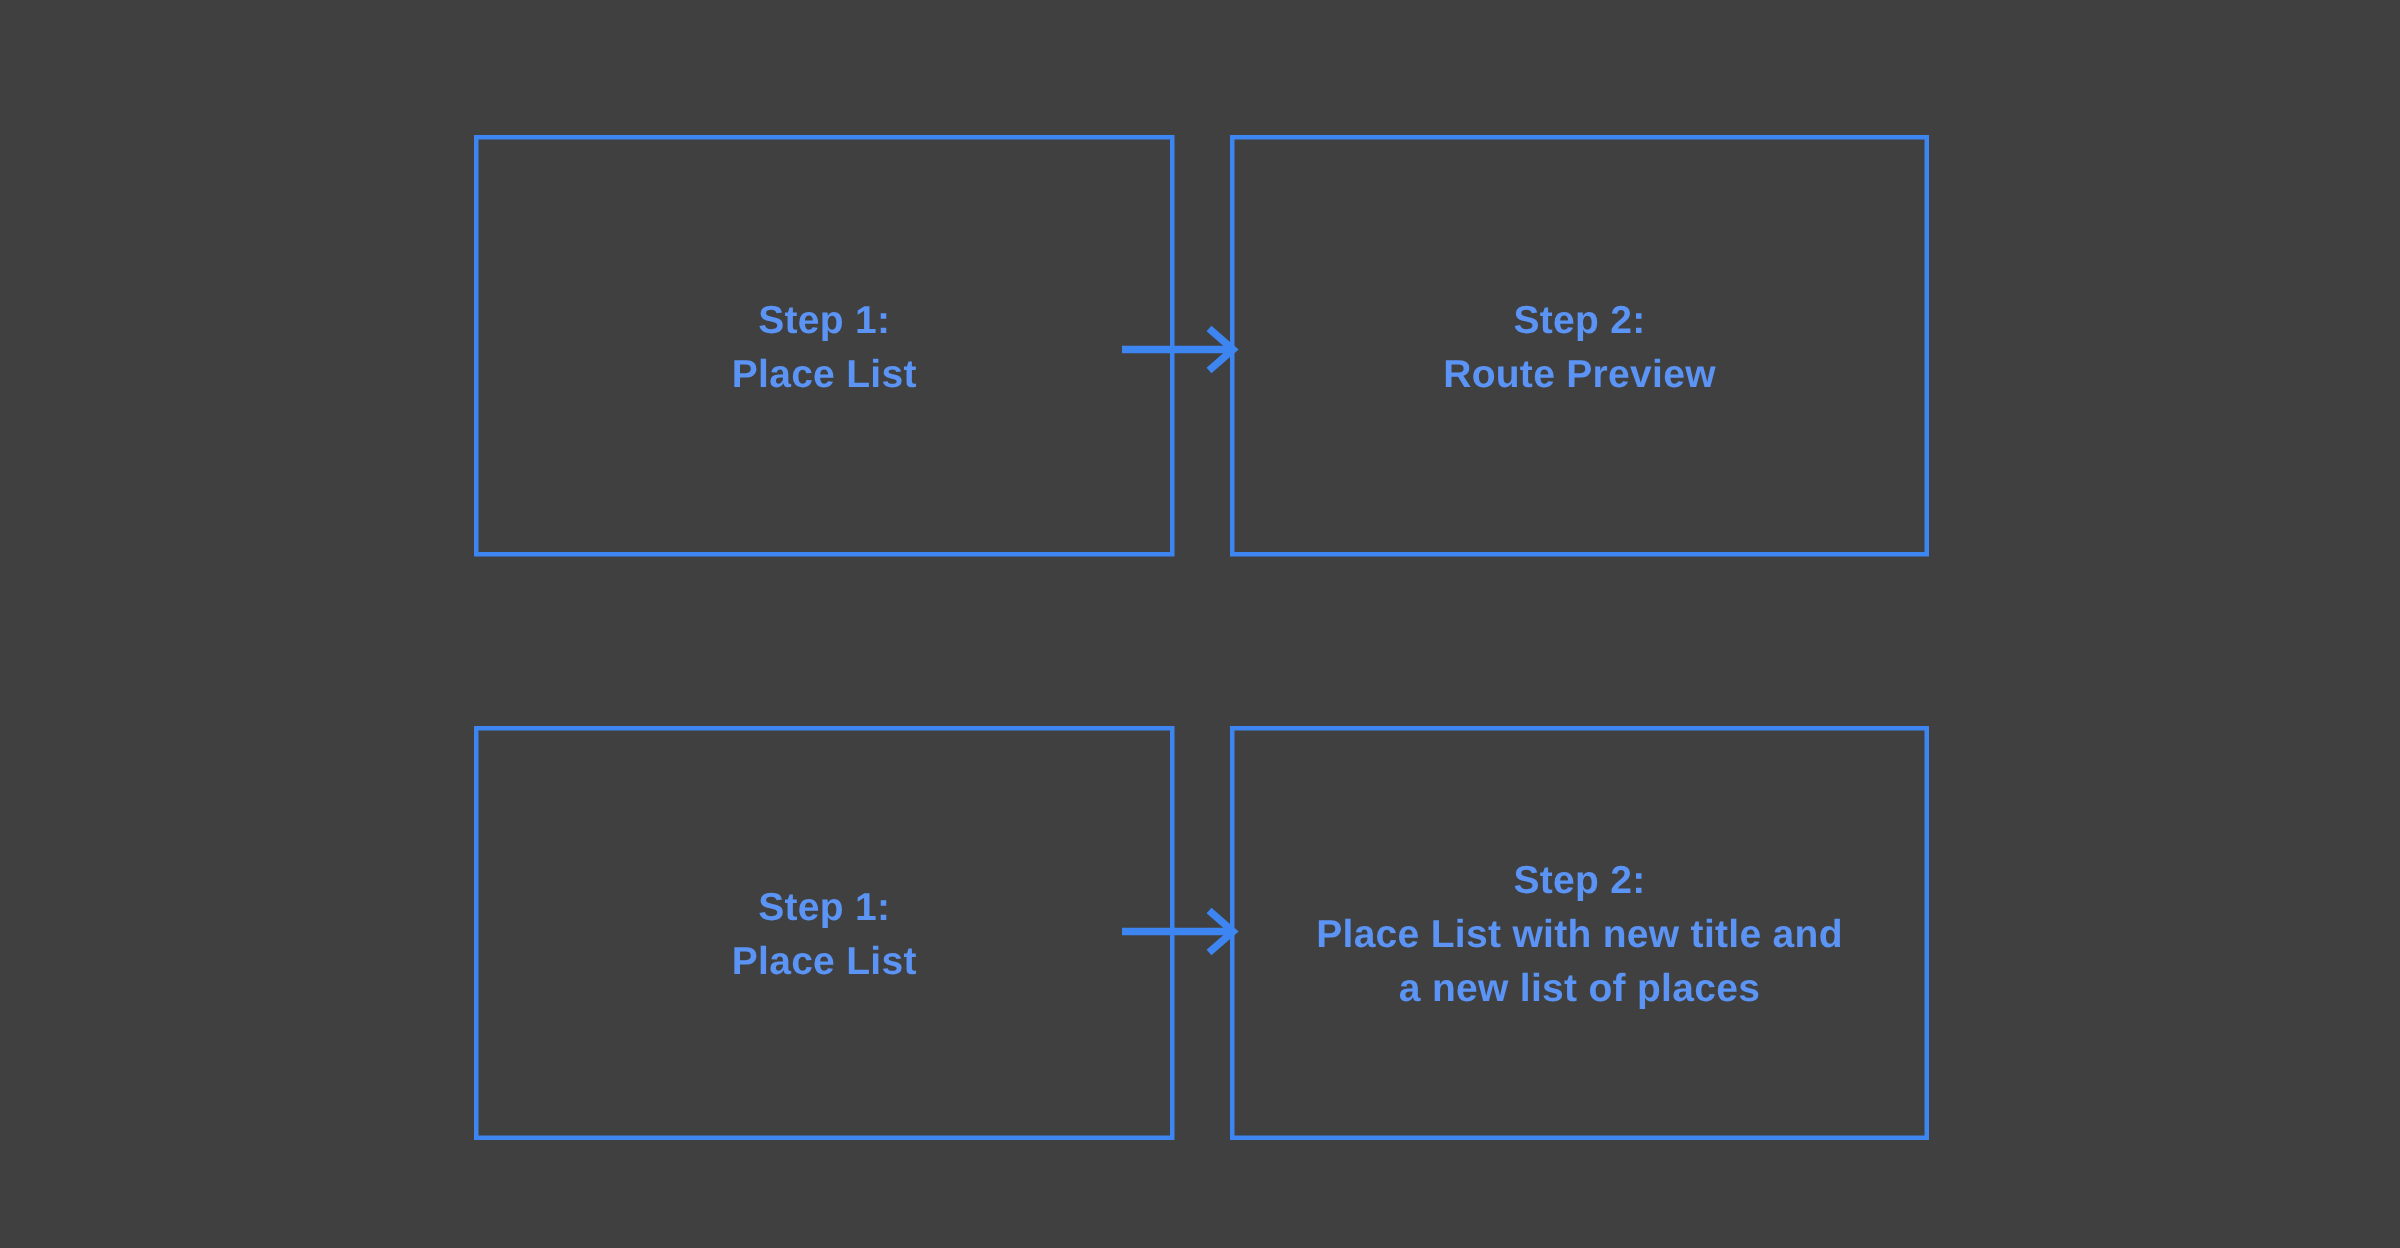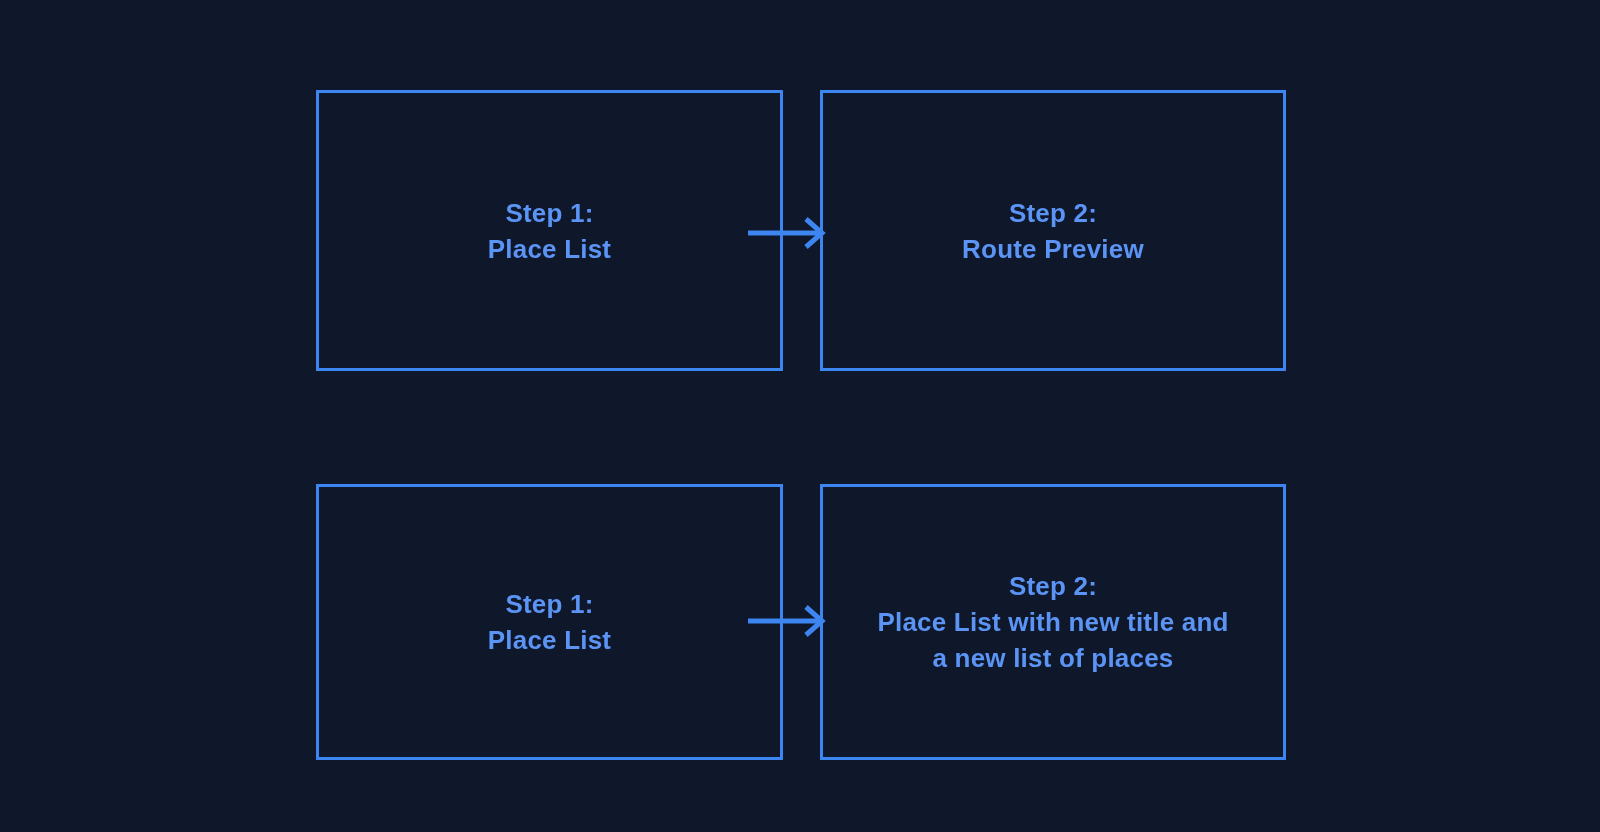--- a/index.html
+++ b/index.html
@@ -11,21 +11,21 @@
   body {
     width: 1600px;
     height: 832px;
     overflow: hidden;
     font-family: "Liberation Sans", "DejaVu Sans", sans-serif;
   }
   #canvas {
     position: relative;
     width: 1600px;
     height: 832px;
-    background: #0f172a;
+    background: #404040;
   }
   .flow-box {
     position: absolute;
     box-sizing: border-box;
     border: 3px solid #3d85f0;
     background: transparent;
     display: flex;
     align-items: center;
     justify-content: center;
     z-index: 1;

